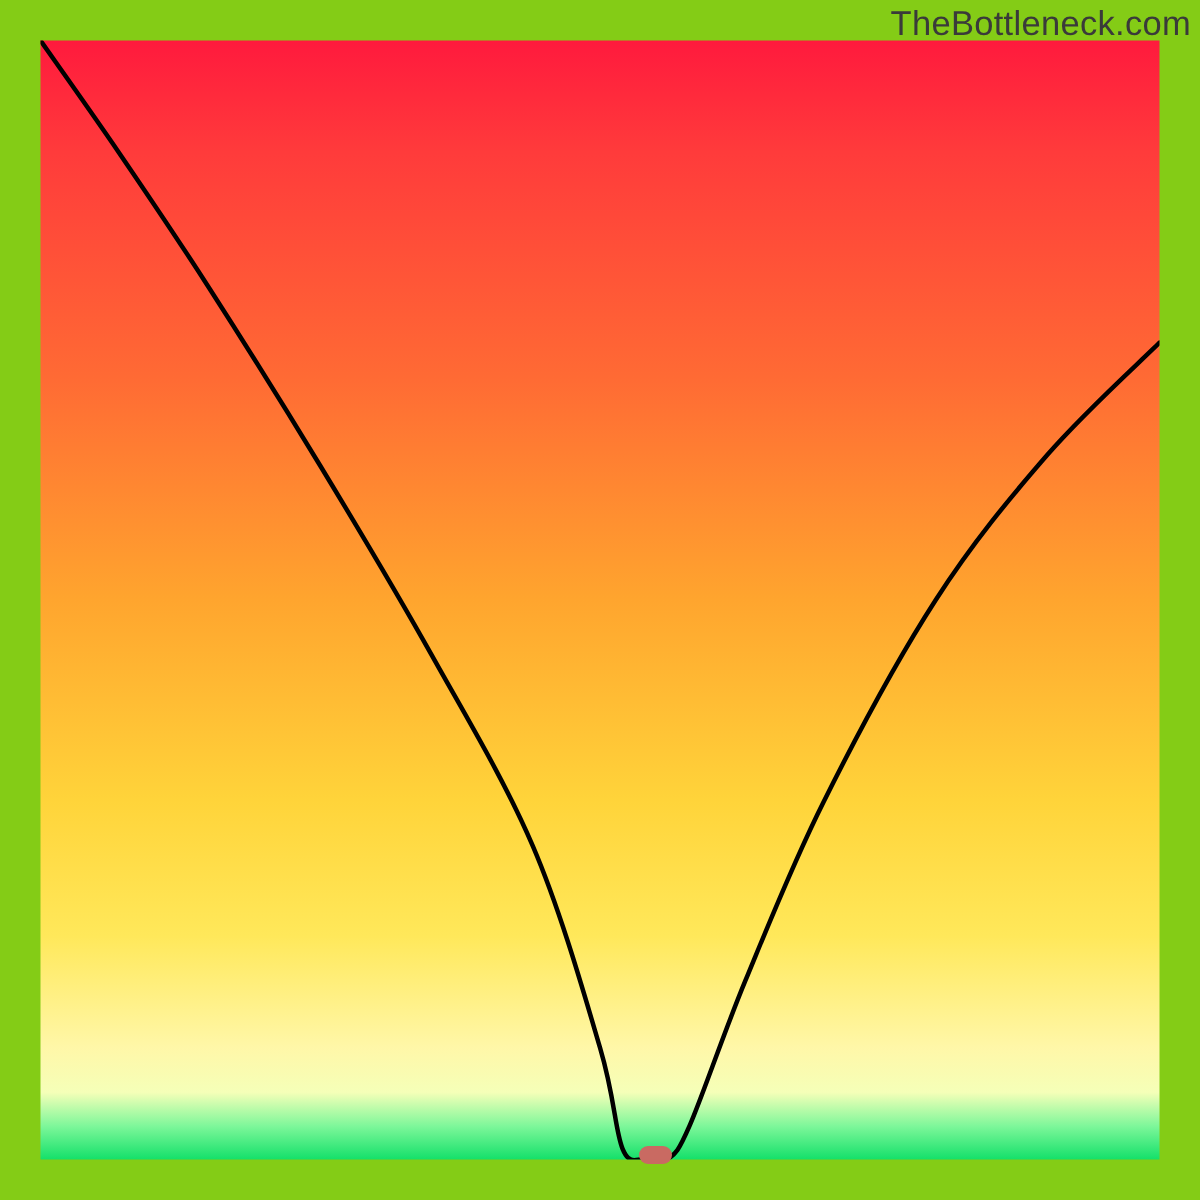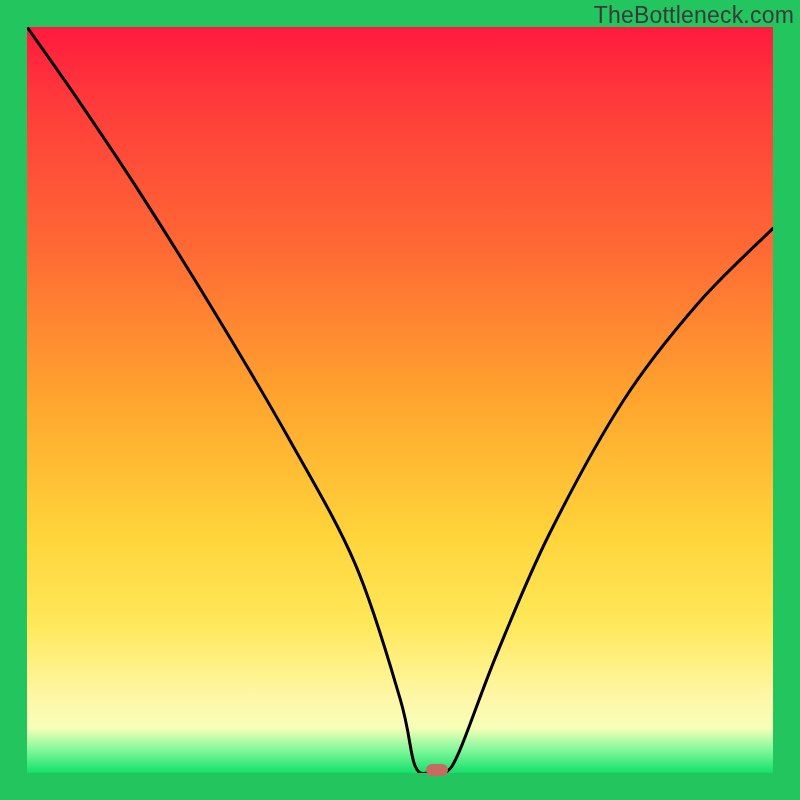--- a/index.html
+++ b/index.html
@@ -10,21 +10,21 @@
     background: #000;
     overflow: hidden;
     font-family: Arial, Helvetica, sans-serif;
   }
   .frame {
     position: absolute;
     left: 0;
     top: 0;
     width: 800px;
     height: 800px;
-    background: #22c55e;
+    background: #84cc16;
   }
   .plot {
     position: absolute;
     left: 27px;
     top: 27px;
     width: 746px;
     height: 746px;
     
     background: linear-gradient(
       to bottom,

